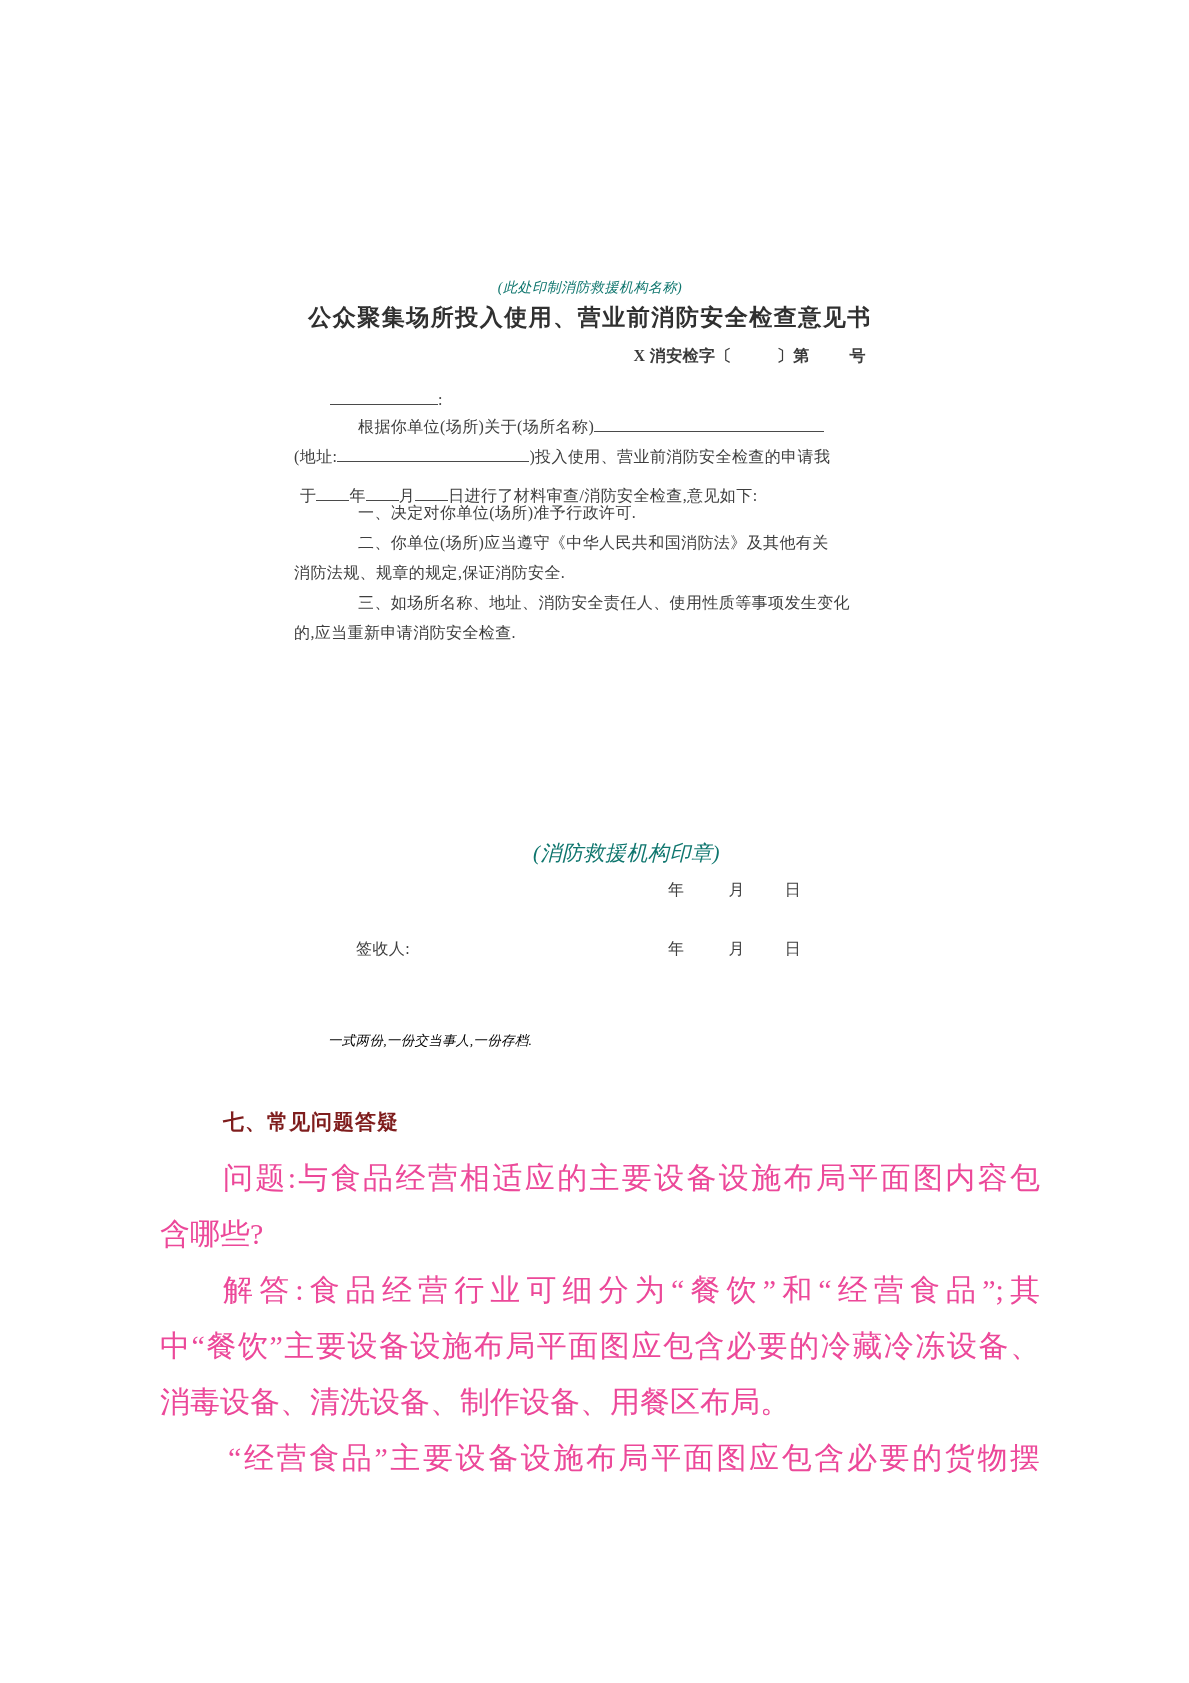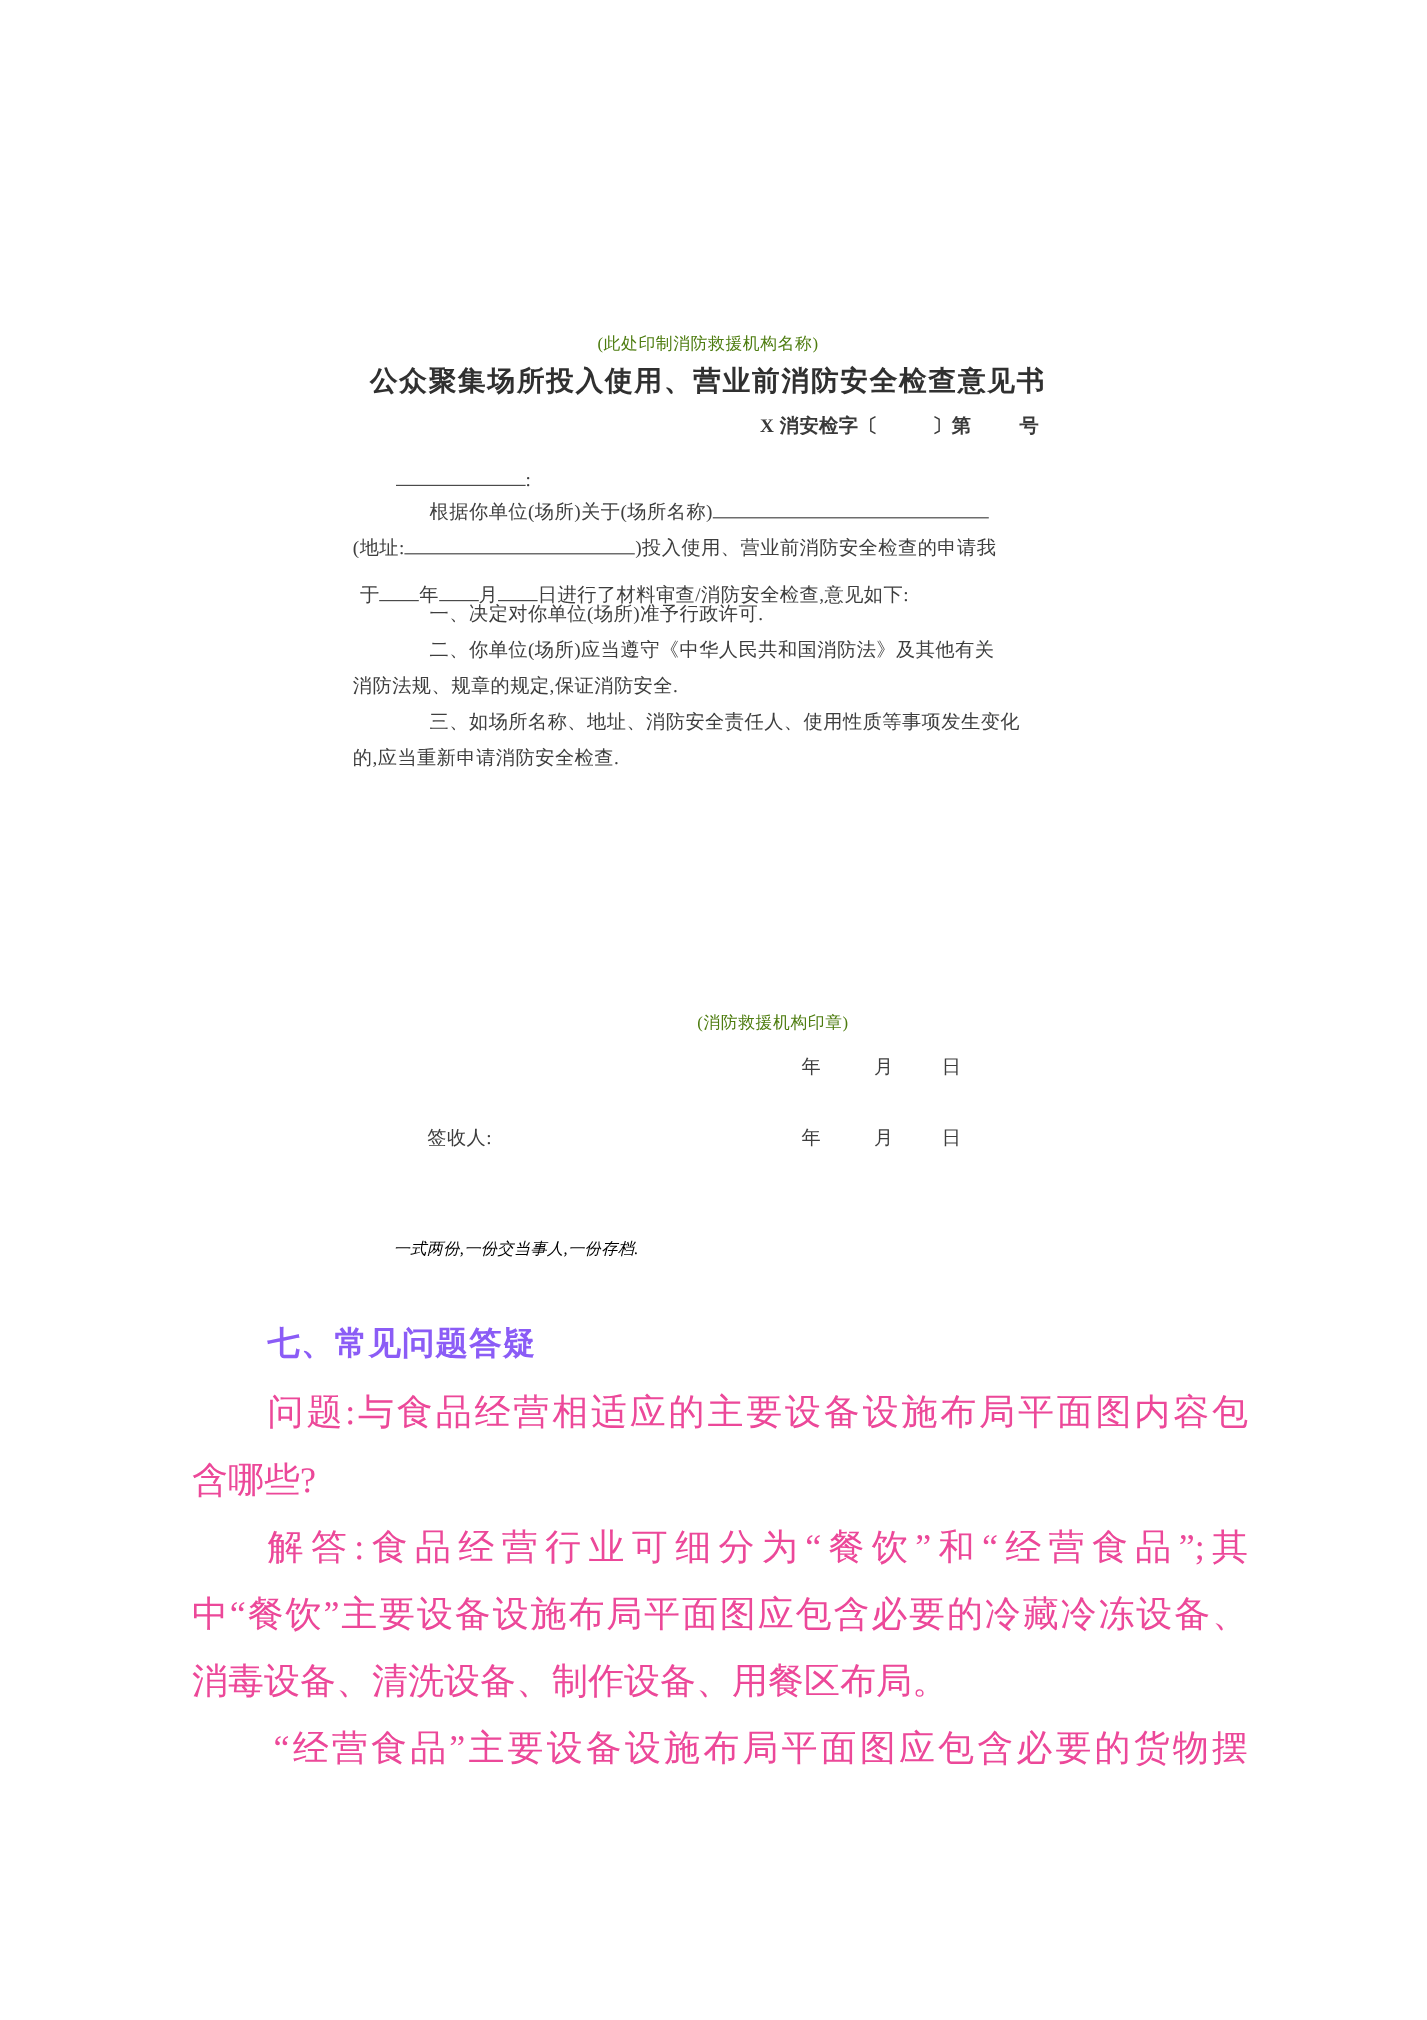--- a/index.html
+++ b/index.html
@@ -9,32 +9,32 @@
     font-family:"Liberation Serif", serif;
     position:relative;
     overflow:hidden;
   }
   .page{position:absolute;inset:0;background:#fff;}
 
   
   .scan{position:absolute;inset:0;color:#3e3e3e;filter:blur(0.3px);}
   .fline{position:absolute;white-space:nowrap;font-size:16px;line-height:17px;letter-spacing:0.4px;}
   .fcenter{left:0;width:1180px;text-align:center;}
-  .note{font-size:14px;color:#4d7c0f;letter-spacing:0.5px;text-align:center;}
+  .note{font-size:14px;font-style:italic;color:#0f766e;letter-spacing:0.5px;text-align:center;}
   .ftitle{font-size:23px;font-weight:700;font-family:"Liberation Sans",sans-serif;color:#303030;letter-spacing:1.5px;filter:none;}
   .docno{font-weight:700;color:#3a3a3a;}
   .ul{display:inline-block;height:14px;border-bottom:1.4px solid #4a4a4a;vertical-align:baseline;}
   .gap{display:inline-block;}
   .w33{width:33px;} .w40{width:40px;} .w44{width:44px;} .w45{width:45px;}
   .footnote{font-size:13.5px;font-style:italic;color:#000000;letter-spacing:0.3px;}
 
   
   .qline{position:absolute;white-space:nowrap;font-size:30px;line-height:34px;color:#ec4899;}
   .jl{white-space:normal;text-align:justify;text-align-last:justify;}
-  .qhead{font-family:Liberation Mono, monospace;font-weight:700;font-size:27px;color:#8b5cf6;letter-spacing:1px;}
+  .qhead{font-family:Liberation Serif, serif;font-weight:700;font-size:21px;color:#7f1d1d;letter-spacing:1px;}
 </style>
 </head>
 <body>
 
 <div class="page">
 
   <div class="scan">
 
     <div class="fline fcenter note" style="top:279px;">(此处印制消防救援机构名称)</div>
 
@@ -63,21 +63,21 @@
     <div class="fline" style="top:504px;left:358px;">一、决定对你单位(场所)准予行政许可.</div>
 
     <div class="fline" style="top:534px;left:358px;">二、你单位(场所)应当遵守《中华人民共和国消防法》及其他有关</div>
 
     <div class="fline" style="top:564px;left:294px;">消防法规、规章的规定,保证消防安全.</div>
 
     <div class="fline" style="top:594px;left:358px;">三、如场所名称、地址、消防安全责任人、使用性质等事项发生变化</div>
 
     <div class="fline" style="top:624px;left:294px;">的,应当重新申请消防安全检查.</div>
 
-    <div class="fline note" style="top:845px;left:533px;font-size:14px;margin-left:48px;">(消防救援机构印章)</div>
+    <div class="fline note" style="top:845px;left:533px;font-size:21px;">(消防救援机构印章)</div>
 
     <div class="fline" style="top:881px;left:668px;">
       <span>年</span><span class="gap w44"></span><span>月</span><span class="gap w40"></span><span>日</span>
     </div>
 
     <div class="fline" style="top:940px;left:356px;text-align:right;">签收人:</div>
 
     <div class="fline" style="top:940px;left:668px;">
       <span>年</span><span class="gap w44"></span><span>月</span><span class="gap w40"></span><span>日</span>
     </div>

